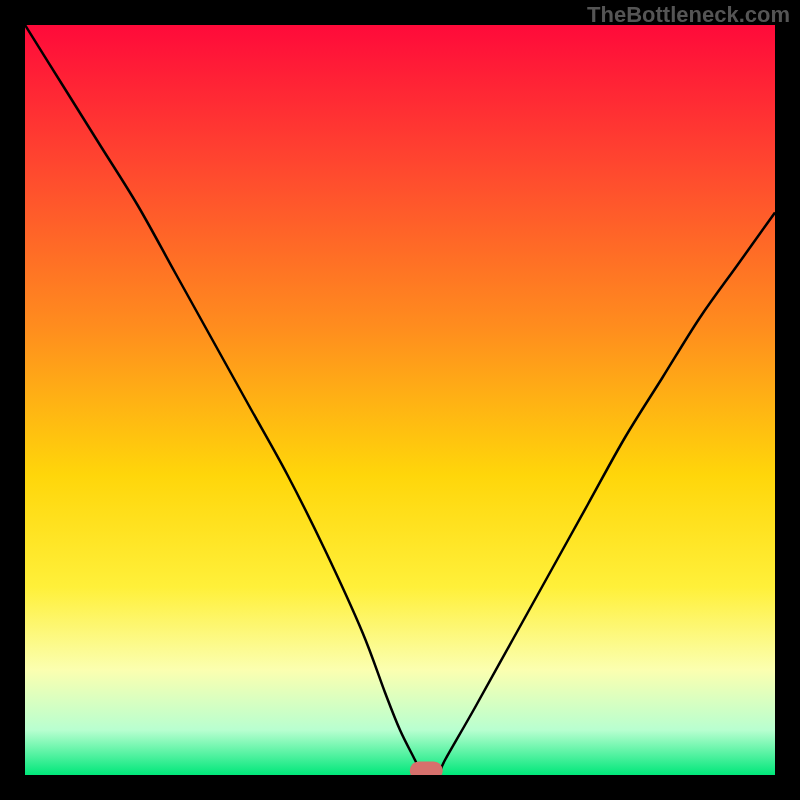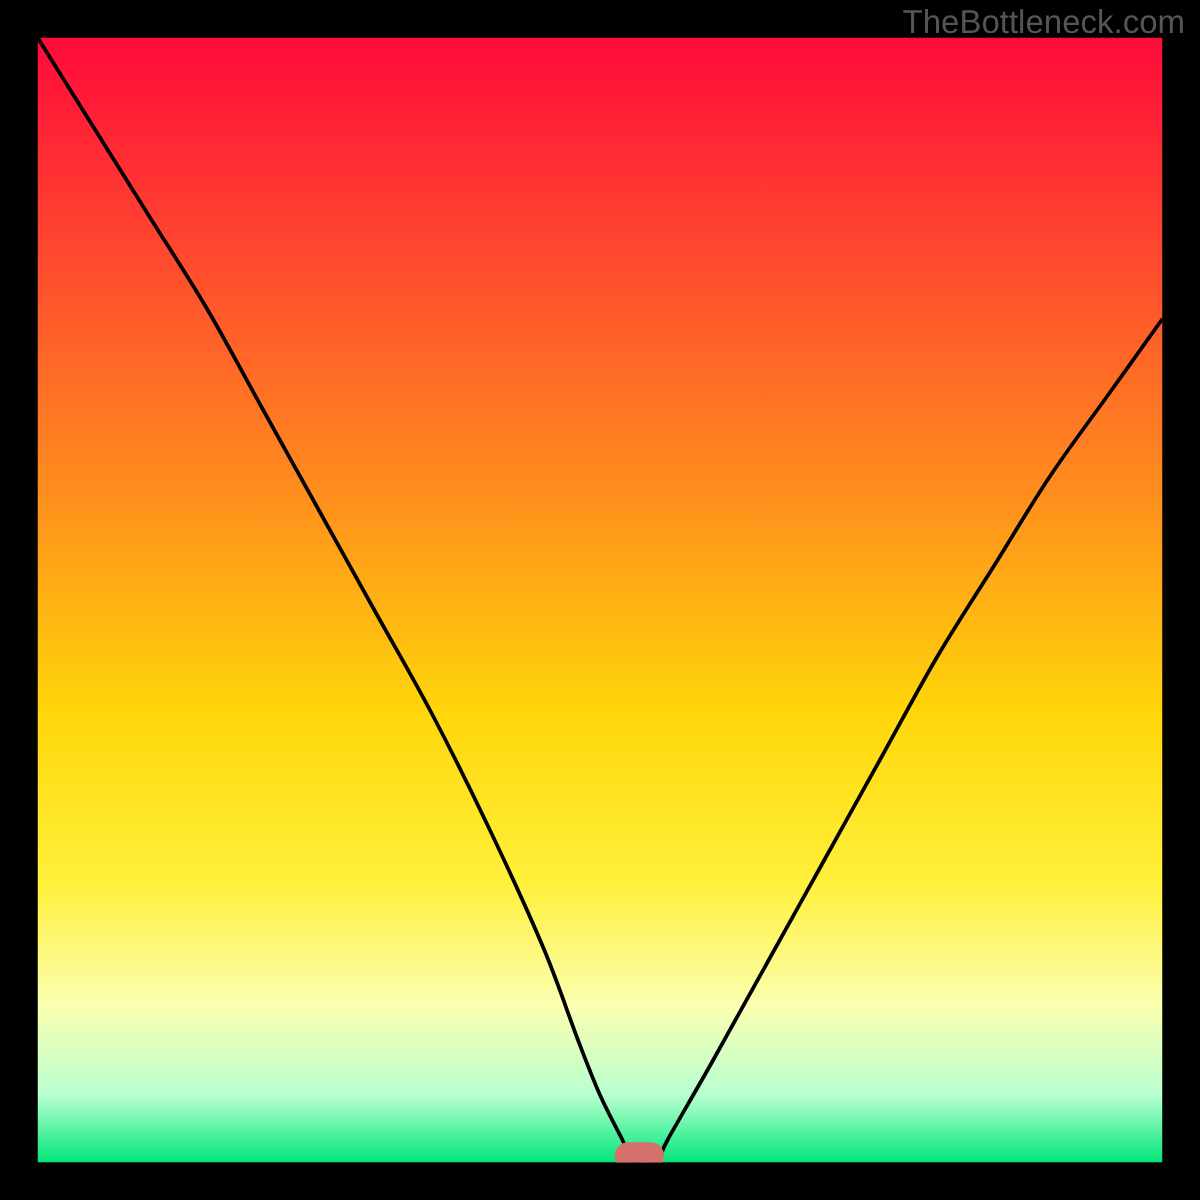--- a/index.html
+++ b/index.html
@@ -22,21 +22,21 @@
     left: 25px;
     top: 25px;
     width: 750px;
     height: 750px;
   }
   .watermark {
     position: absolute;
     top: 2px;
     right: 10px;
     font-size: 22px;
-    font-weight: 400;
+    font-weight: 700;
     color: #555;
     letter-spacing: 0px;
     user-select: none;
   }
 </style>
 </head>
 <body>
 
 <div class="frame">
 

